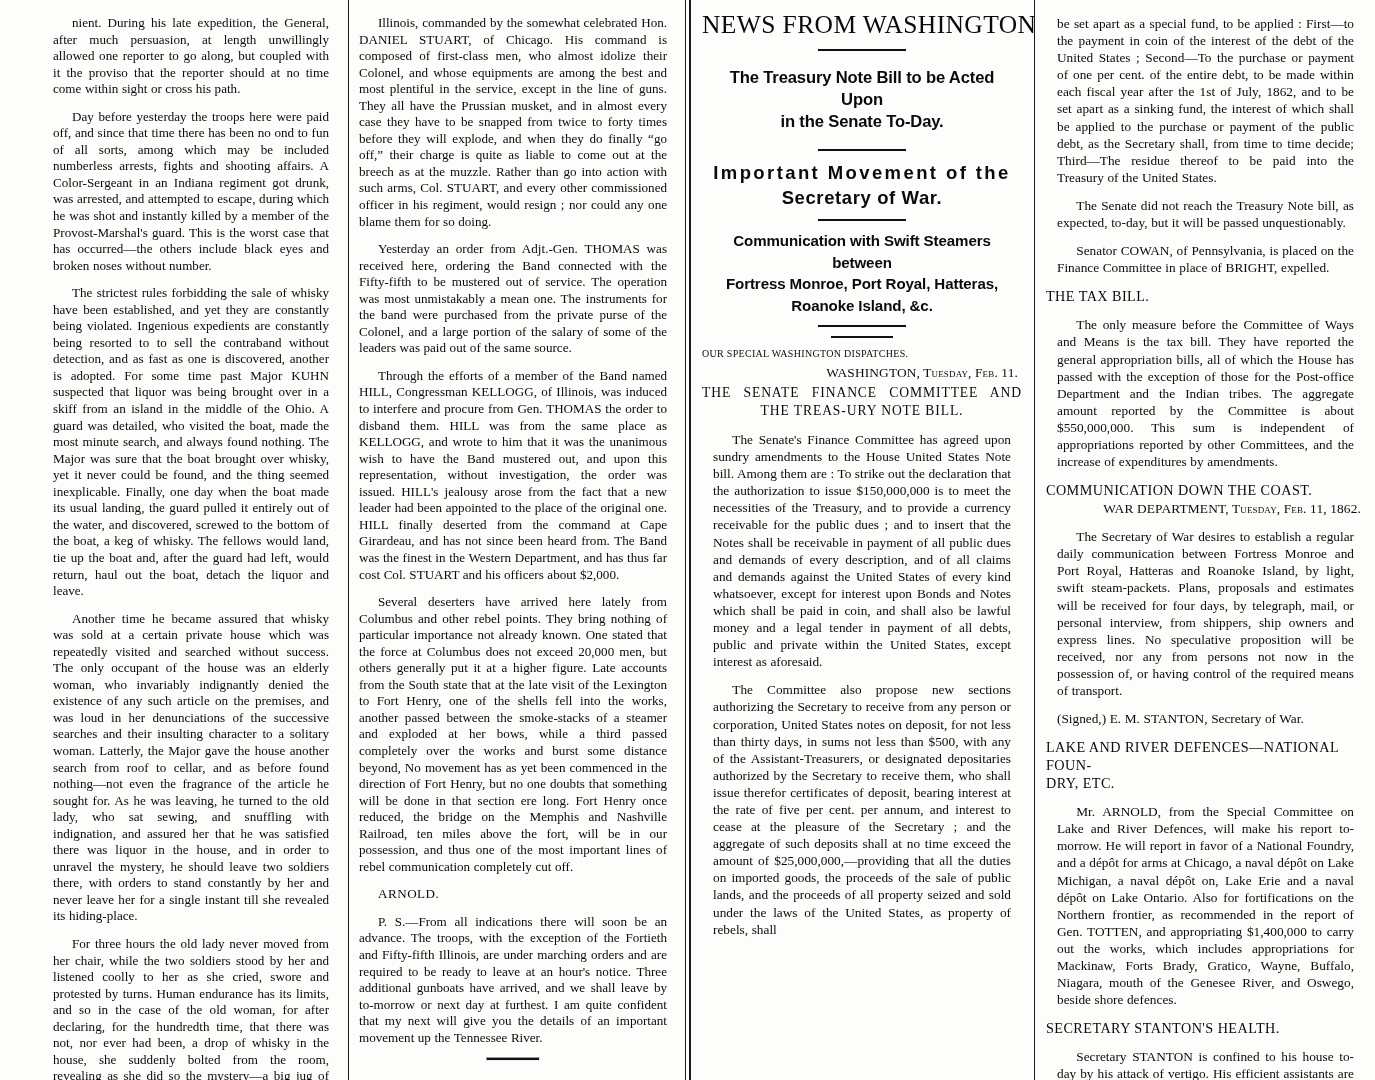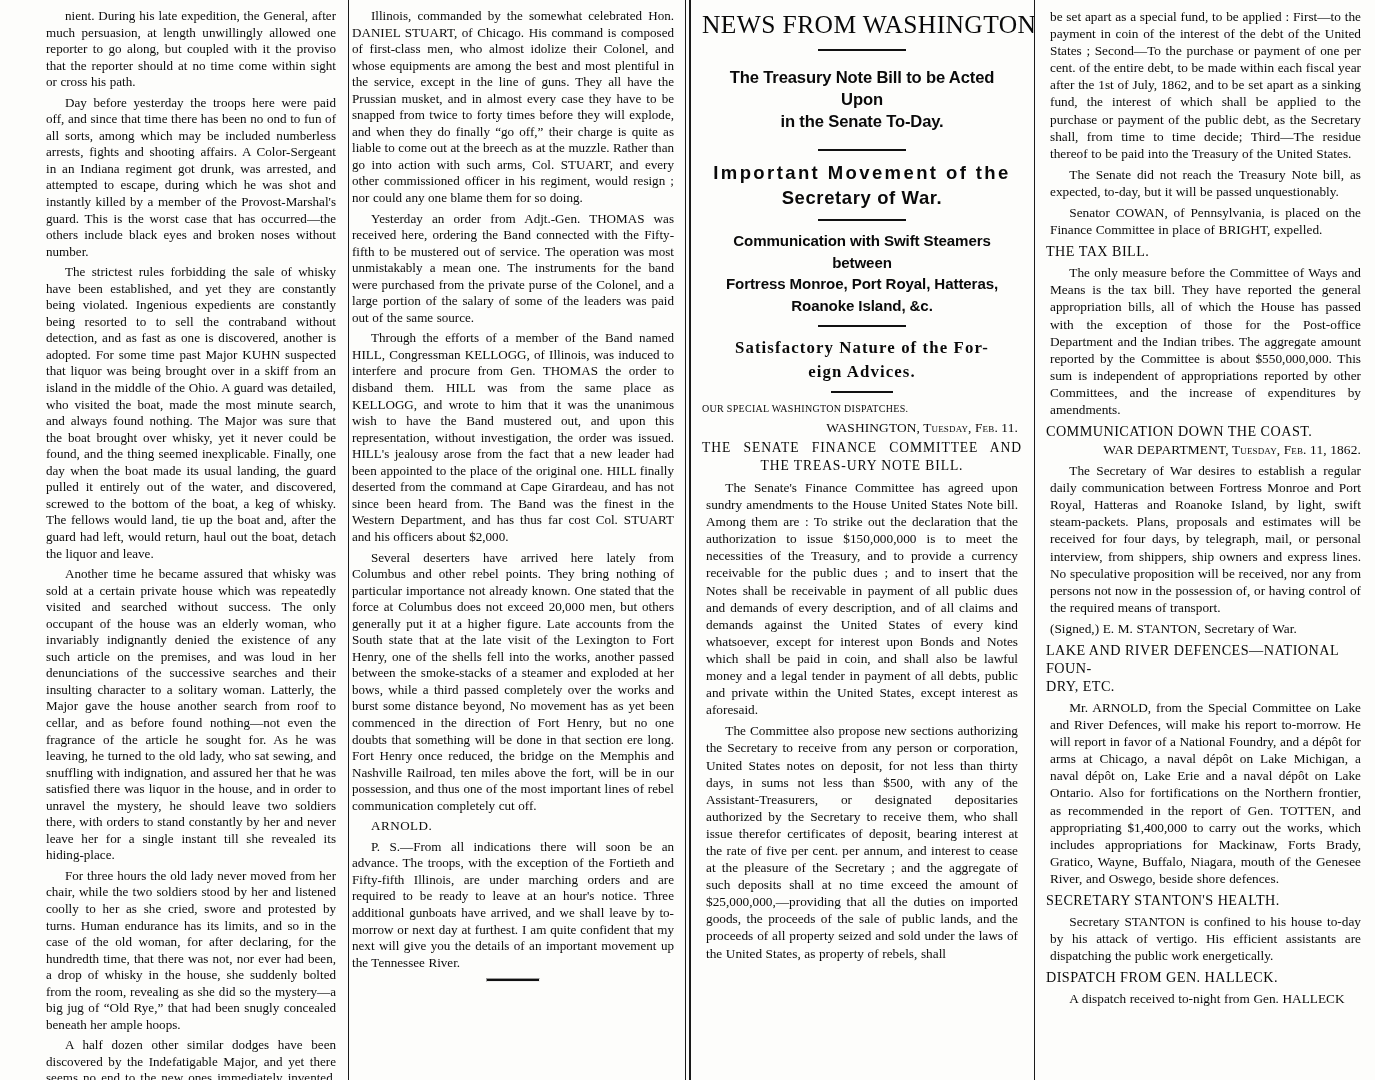--- a/index.html
+++ b/index.html
@@ -63,21 +63,21 @@
   .rule.double::after {
     content: "";
     position: absolute;
     left: 1px; top: 0;
     width: 2px; height: 1080px;
     background: #1a1a1a;
   }
 
   
   p.body {
-    margin: 4px;
+    margin: 11px;
     font-size: 13.1px;
     line-height: 16.55px;
     text-align: justify;
     text-indent: 1.45em;
     -webkit-hyphens: none;
     hyphens: none;
     word-spacing: 0.02em;
   }
   p.body.noindent { text-indent: 0; }
   p.body.cont { text-indent: 0; }
@@ -239,24 +239,20 @@
       </h2>
       <hr class="dash">
 
       <h2 class="hd-4">
         <span>Communication with Swift Steamers between</span><br>
         <span>Fortress Monroe, Port Royal, Hatteras,</span><br>
         <span>Roanoke Island, &amp;c.</span>
       </h2>
       <hr class="dash">
 
-      <h2 class="hd-5">
-        <span>Satisfactory Nature of the For-</span><br>
-        <span>eign Advices.</span>
-      </h2>
       <hr class="dash tiny">
     </div>
 
     <div class="subhead bigger">OUR SPECIAL WASHINGTON DISPATCHES.</div>
     <div class="dateline sc">WASHINGTON, Tuesday, Feb. 11.</div>
     <div class="subhead wide">THE SENATE FINANCE COMMITTEE AND THE TREAS-URY NOTE BILL.</div>
 
     <p class="body">The Senate's Finance Committee has agreed upon sundry amendments to the House United States Note bill.  Among them are : To strike out the declaration that the authorization to issue $150,000,000 is to meet the necessities of the Treasury, and to provide a currency receivable for the public dues ; and to insert that the Notes shall be receivable in payment of all public dues and demands of every description, and of all claims and demands against the United States of every kind whatsoever, except for interest upon Bonds and Notes which shall be paid in coin, and shall also be lawful money and a legal tender in payment of all debts, public and private within the United States, except interest as aforesaid.</p>
     <p class="body">The Committee also propose new sections authorizing the Secretary to receive from any person or corporation, United States notes on deposit, for not less than thirty days, in sums not less than $500, with any of the Assistant-Treasurers, or designated depositaries authorized by the Secretary to receive them, who shall issue therefor certificates of deposit, bearing interest at the rate of five per cent. per annum, and interest to cease at the pleasure of the Secretary ; and the aggregate of such deposits shall at no time exceed the amount of $25,000,000,—providing that all the duties on imported goods, the proceeds of the sale of public lands, and the proceeds of all property seized and sold under the laws of the United States, as property of rebels, shall</p>
   </div>

